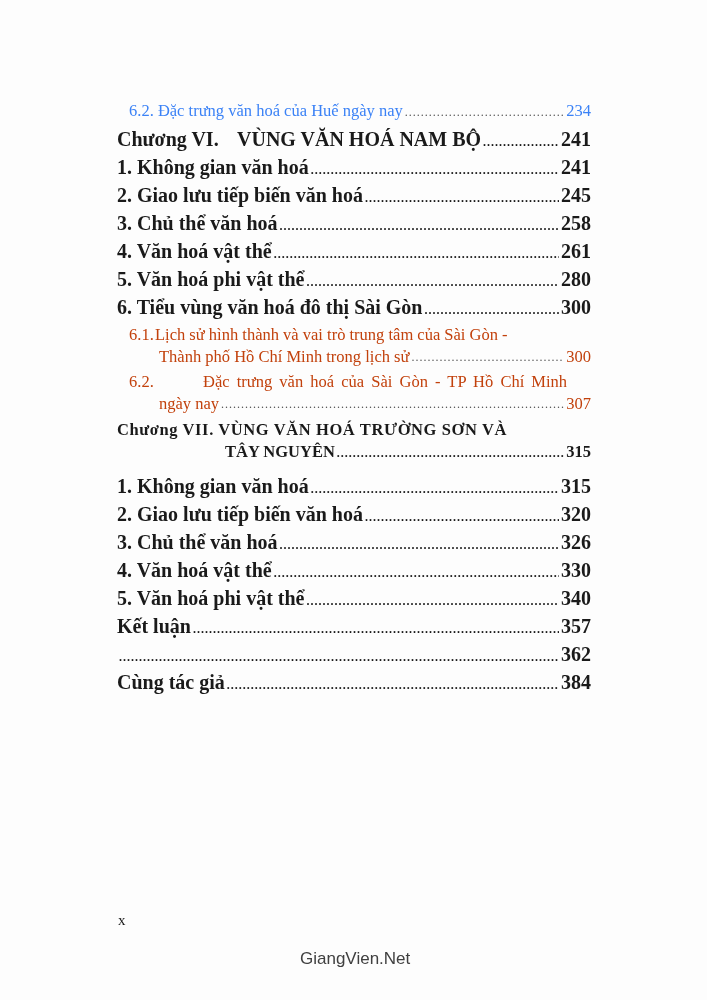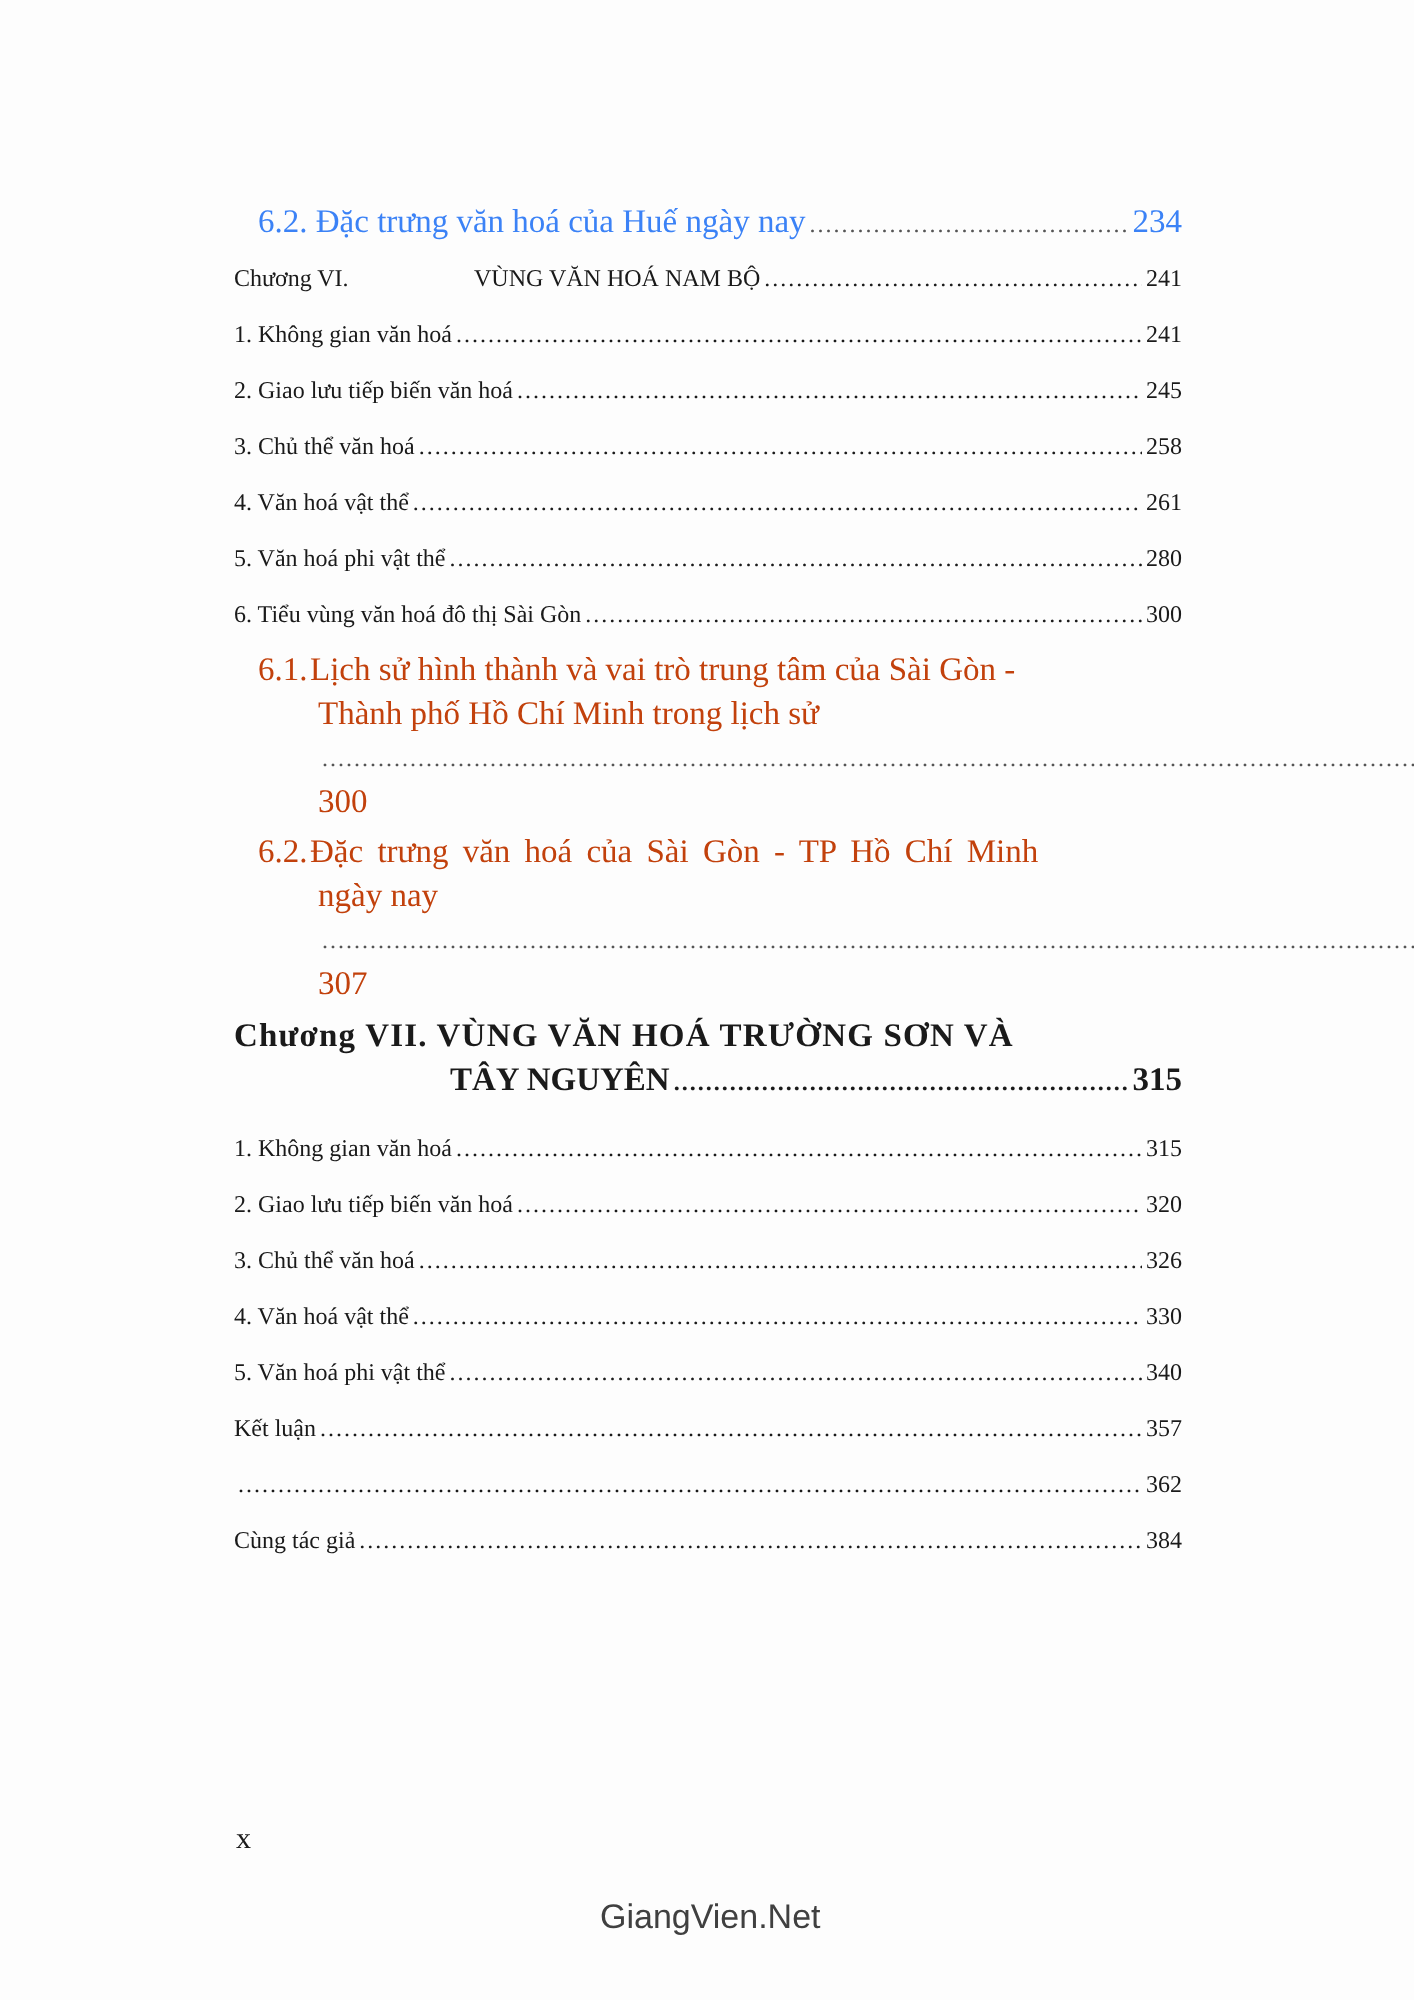--- a/index.html
+++ b/index.html
@@ -1,32 +1,32 @@
 <!DOCTYPE html>
 <html><head>
   <meta charset="utf-8">
   <style>
     html, body { margin:0; padding:0; }
     body { width:707px; height:1000px; background:#fdfdfd; position:relative; overflow:hidden;
            font-family:"Liberation Serif","DejaVu Serif",serif; color:#1a1a1a; }
     .toc { position:absolute; left:117px; top:97px; width:474px; }
     .row { display:flex; align-items:baseline; height:28px; line-height:28px; white-space:nowrap; }
-    .row.bold { font-weight:normal; font-size:12px; }
+    .row.bold { font-weight:bold; font-size:20px; }
     .row.sub { font-weight:normal; font-size:16.5px; padding-left:12px; color:#3b82f6; }
     .row .title { flex:0 0 auto; }
     .row .leader { flex:1 1 auto; overflow:hidden; margin:0 2px; letter-spacing:1px; }
     .row .leader::before { content:"................................................................................................................................................................................................"; }
     .row.bold .leader { font-size:12px; }
     .row.sub .leader { font-size:12px; color:#555; }
     .row .page { flex:0 0 auto; }
     .row.chap .label { display:inline-block; width:120px; }
     .multi { display:block; padding-left:12px; font-size:16.5px; line-height:22px; margin:3px 0 3px 0; color:#c2410c; }
     .multi .line1 { display:flex; }
     .multi .num { display:inline-block; width:26px; }
-    .multi .line2 { display:flex; align-items:flex-start; padding-left:30px;flex-direction:column; }
+    .multi .line2 { display:flex; align-items:flex-end; padding-left:30px; }
     .multi .line2 .leader { flex:1; overflow:hidden; margin:0 2px; font-size:12px; color:#555; letter-spacing:1px; white-space:nowrap; }
     .multi .line2 .leader::before { content:"................................................................................................................................................................................................"; }
     .chap2 { font-weight:bold; font-size:16.5px; line-height:22px; margin:4px 0 8px 0; }
     .chap2 .line1 { letter-spacing:0.6px; }
     .chap2 .line2 { display:flex; align-items:baseline; padding-left:108px; }
     .chap2 .line2 .leader { flex:1; overflow:hidden; margin:0 2px; font-size:12px; letter-spacing:1px; white-space:nowrap; }
     .chap2 .line2 .leader::before { content:"................................................................................................................................................................................................"; }
     .page-num { position:absolute; left:118px; top:912px; font-size:15px; }
     .watermark { position:absolute; left:300px; top:949px; font-family:"Liberation Sans","DejaVu Sans",sans-serif; font-size:17px; color:#404040; }
   </style>
@@ -93,21 +93,21 @@
     <div class="line2">
       <span>Thành phố Hồ Chí Minh trong lịch sử</span>
       <span class="leader"></span>
       <span>300</span>
     </div>
   </div>
 
   <div class="multi">
     <div class="line1">
       <span class="num">6.2.</span>
-      <span style="word-spacing:3px;">Đặc trưng văn hoá của Sài Gòn - TP Hồ Chí Minh</span>
+      <span style="word-spacing:3px;margin-left:48px;">Đặc trưng văn hoá của Sài Gòn - TP Hồ Chí Minh</span>
     </div>
     <div class="line2">
       <span>ngày nay</span>
       <span class="leader"></span>
       <span>307</span>
     </div>
   </div>
 
   <div class="chap2">
     <div class="line1">Chương VII. VÙNG VĂN HOÁ TRƯỜNG SƠN VÀ</div>

